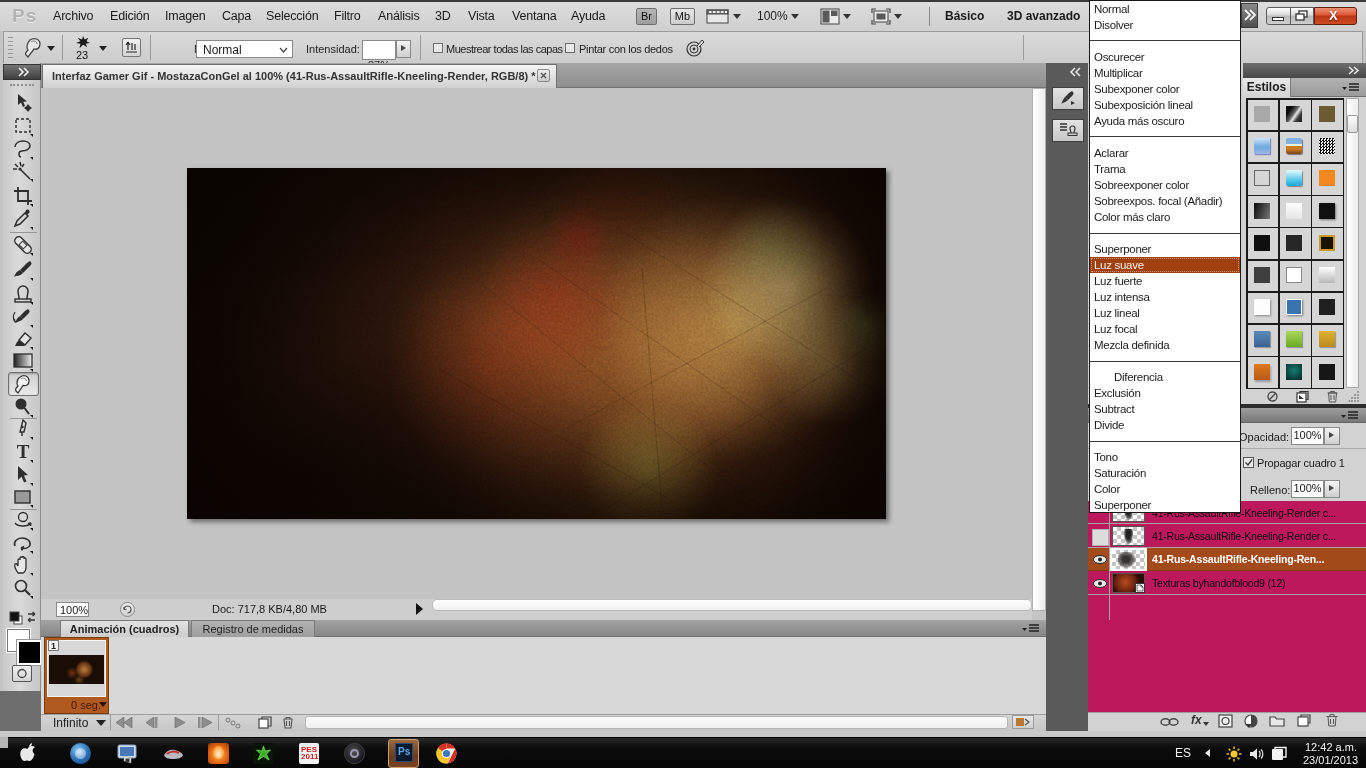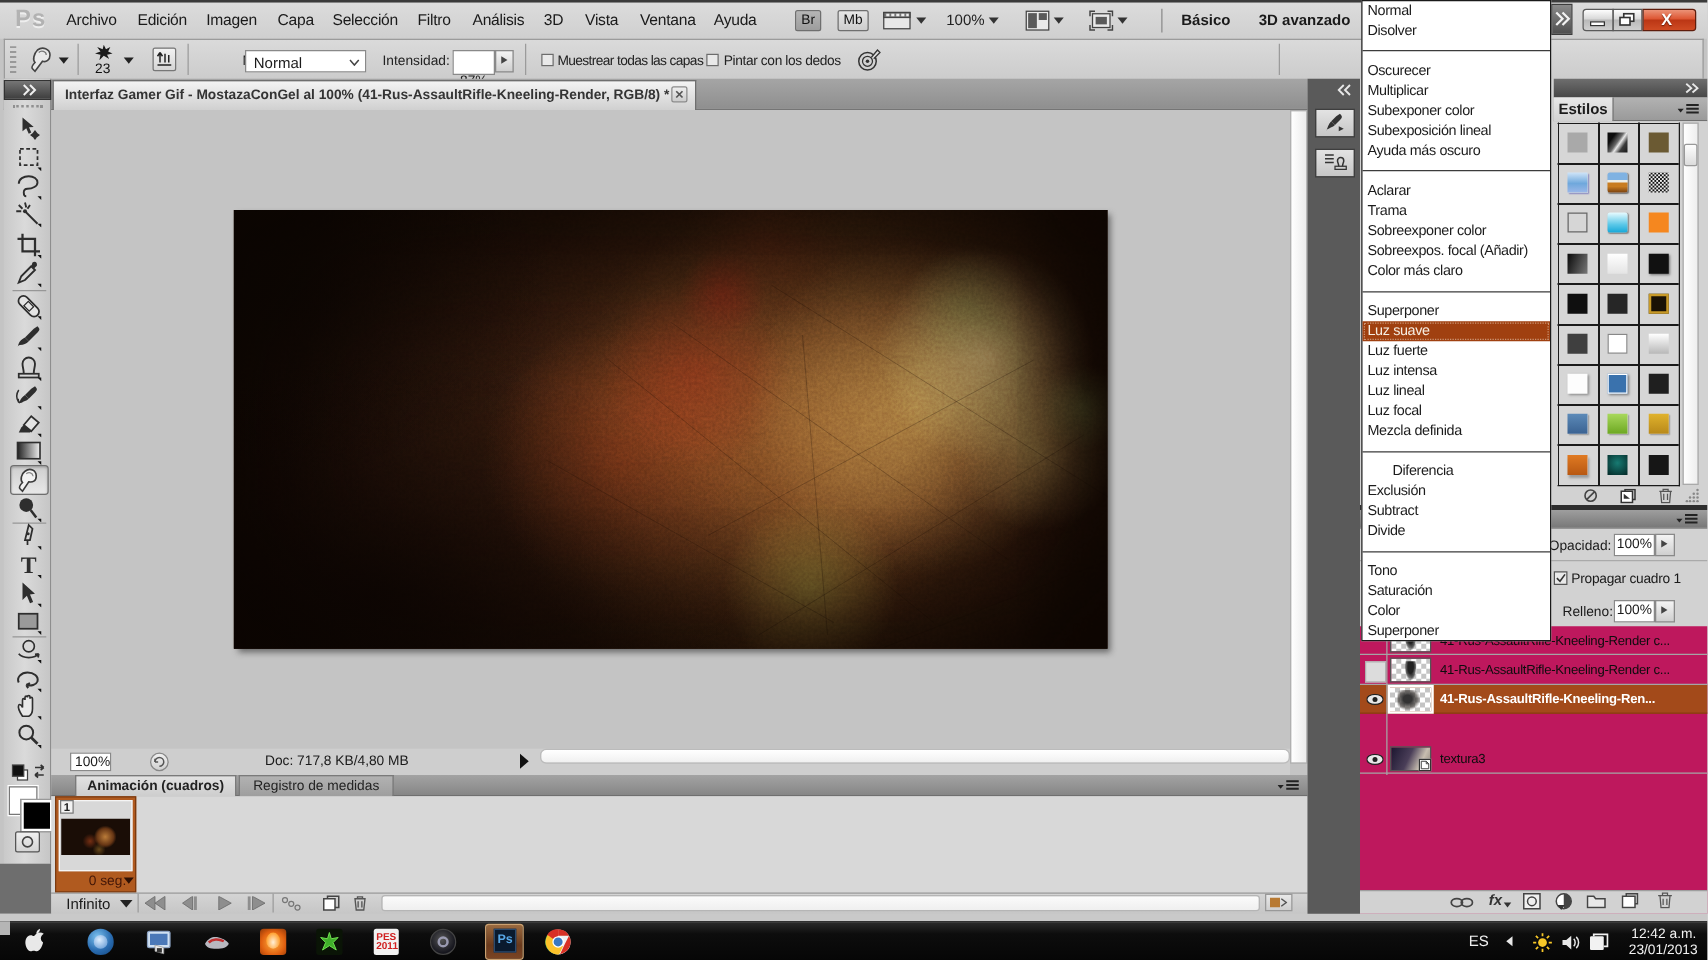--- a/index.html
+++ b/index.html
@@ -556,31 +556,31 @@
   <div class="lrow" style="top:47px;background:#a34a1a;border-bottom-color:#8a3a10;">
     <svg class="eye" viewBox="0 0 14 9">
           <ellipse cx="7" cy="4.5" rx="6.5" ry="4" fill="#e8e8e8" stroke="#222"></ellipse>
           <circle cx="7" cy="4.5" r="2" fill="#222"></circle>
         </svg>
     <div class="thumb" style="left:22px;top:0;width:37px;height:23px;border:2px solid #fff;background:repeating-conic-gradient(#c4c4c4 0 25%,#fff 0 50%) 0 0/8px 8px;">
           <div style="position:absolute;left:6px;top:2px;width:18px;height:16px;background:radial-gradient(ellipse at 45% 45%,#333 25%,rgba(60,55,50,0.6) 55%,transparent 75%);"></div>
         </div>
     <div class="lname" style="color:#fff;font-weight:bold;">41-Rus-AssaultRifle-Kneeling-Ren...</div>
   </div>
-  <div class="lrow" style="top:95px;">
+  <div class="lrow" style="top:71px;">
     <svg class="eye" viewBox="0 0 14 9">
           <ellipse cx="7" cy="4.5" rx="6.5" ry="4" fill="#e8e8e8" stroke="#222"></ellipse>
           <circle cx="7" cy="4.5" r="2" fill="#222"></circle>
         </svg>
-    <div class="thumb" style="background:linear-gradient(115deg,#1c1630,#4a3e58 45%,#c8beb0 75%,#8a8078);"></div>
+    <div class="thumb" style="background:radial-gradient(circle 14px at 40% 45%,#b84a1e,#6a2210 70%,#2a0d05);"></div>
     <div class="abs" style="left:47px;top:11px;width:10px;height:10px;background:#fff;border:1px solid #333;box-sizing:border-box;"></div>
     <svg class="abs" style="left:48px;top:12px;" width="8" height="8" viewBox="0 0 8 8">
           <path d="M1,7 L7,7 L7,3 L5,1 L1,1 Z M5,1 L5,3 L7,3" fill="none" stroke="#444" stroke-width=".8"></path>
         </svg>
-    <div class="lname">textura3</div>
+    <div class="lname">Texturas byhandofblood9 (12)</div>
   </div>
 </div>
 
 <div class="abs" style="left:1109px;top:501px;width:1px;height:119px;background:#a5a5a5;"></div>
 
 <div class="abs" style="left:1088px;top:712px;width:278px;height:19px;background:#d2d2d2;border-top:1px solid #9e9e9e;box-sizing:border-box;"></div>
 <svg class="abs" style="left:1160px;top:717px;" width="19" height="10" viewBox="0 0 19 10">
       <ellipse cx="5.5" cy="5" rx="4.5" ry="3.2" fill="none" stroke="#444" stroke-width="1.4"></ellipse>
       <ellipse cx="13.5" cy="5" rx="4.5" ry="3.2" fill="none" stroke="#444" stroke-width="1.4"></ellipse>
     </svg>

